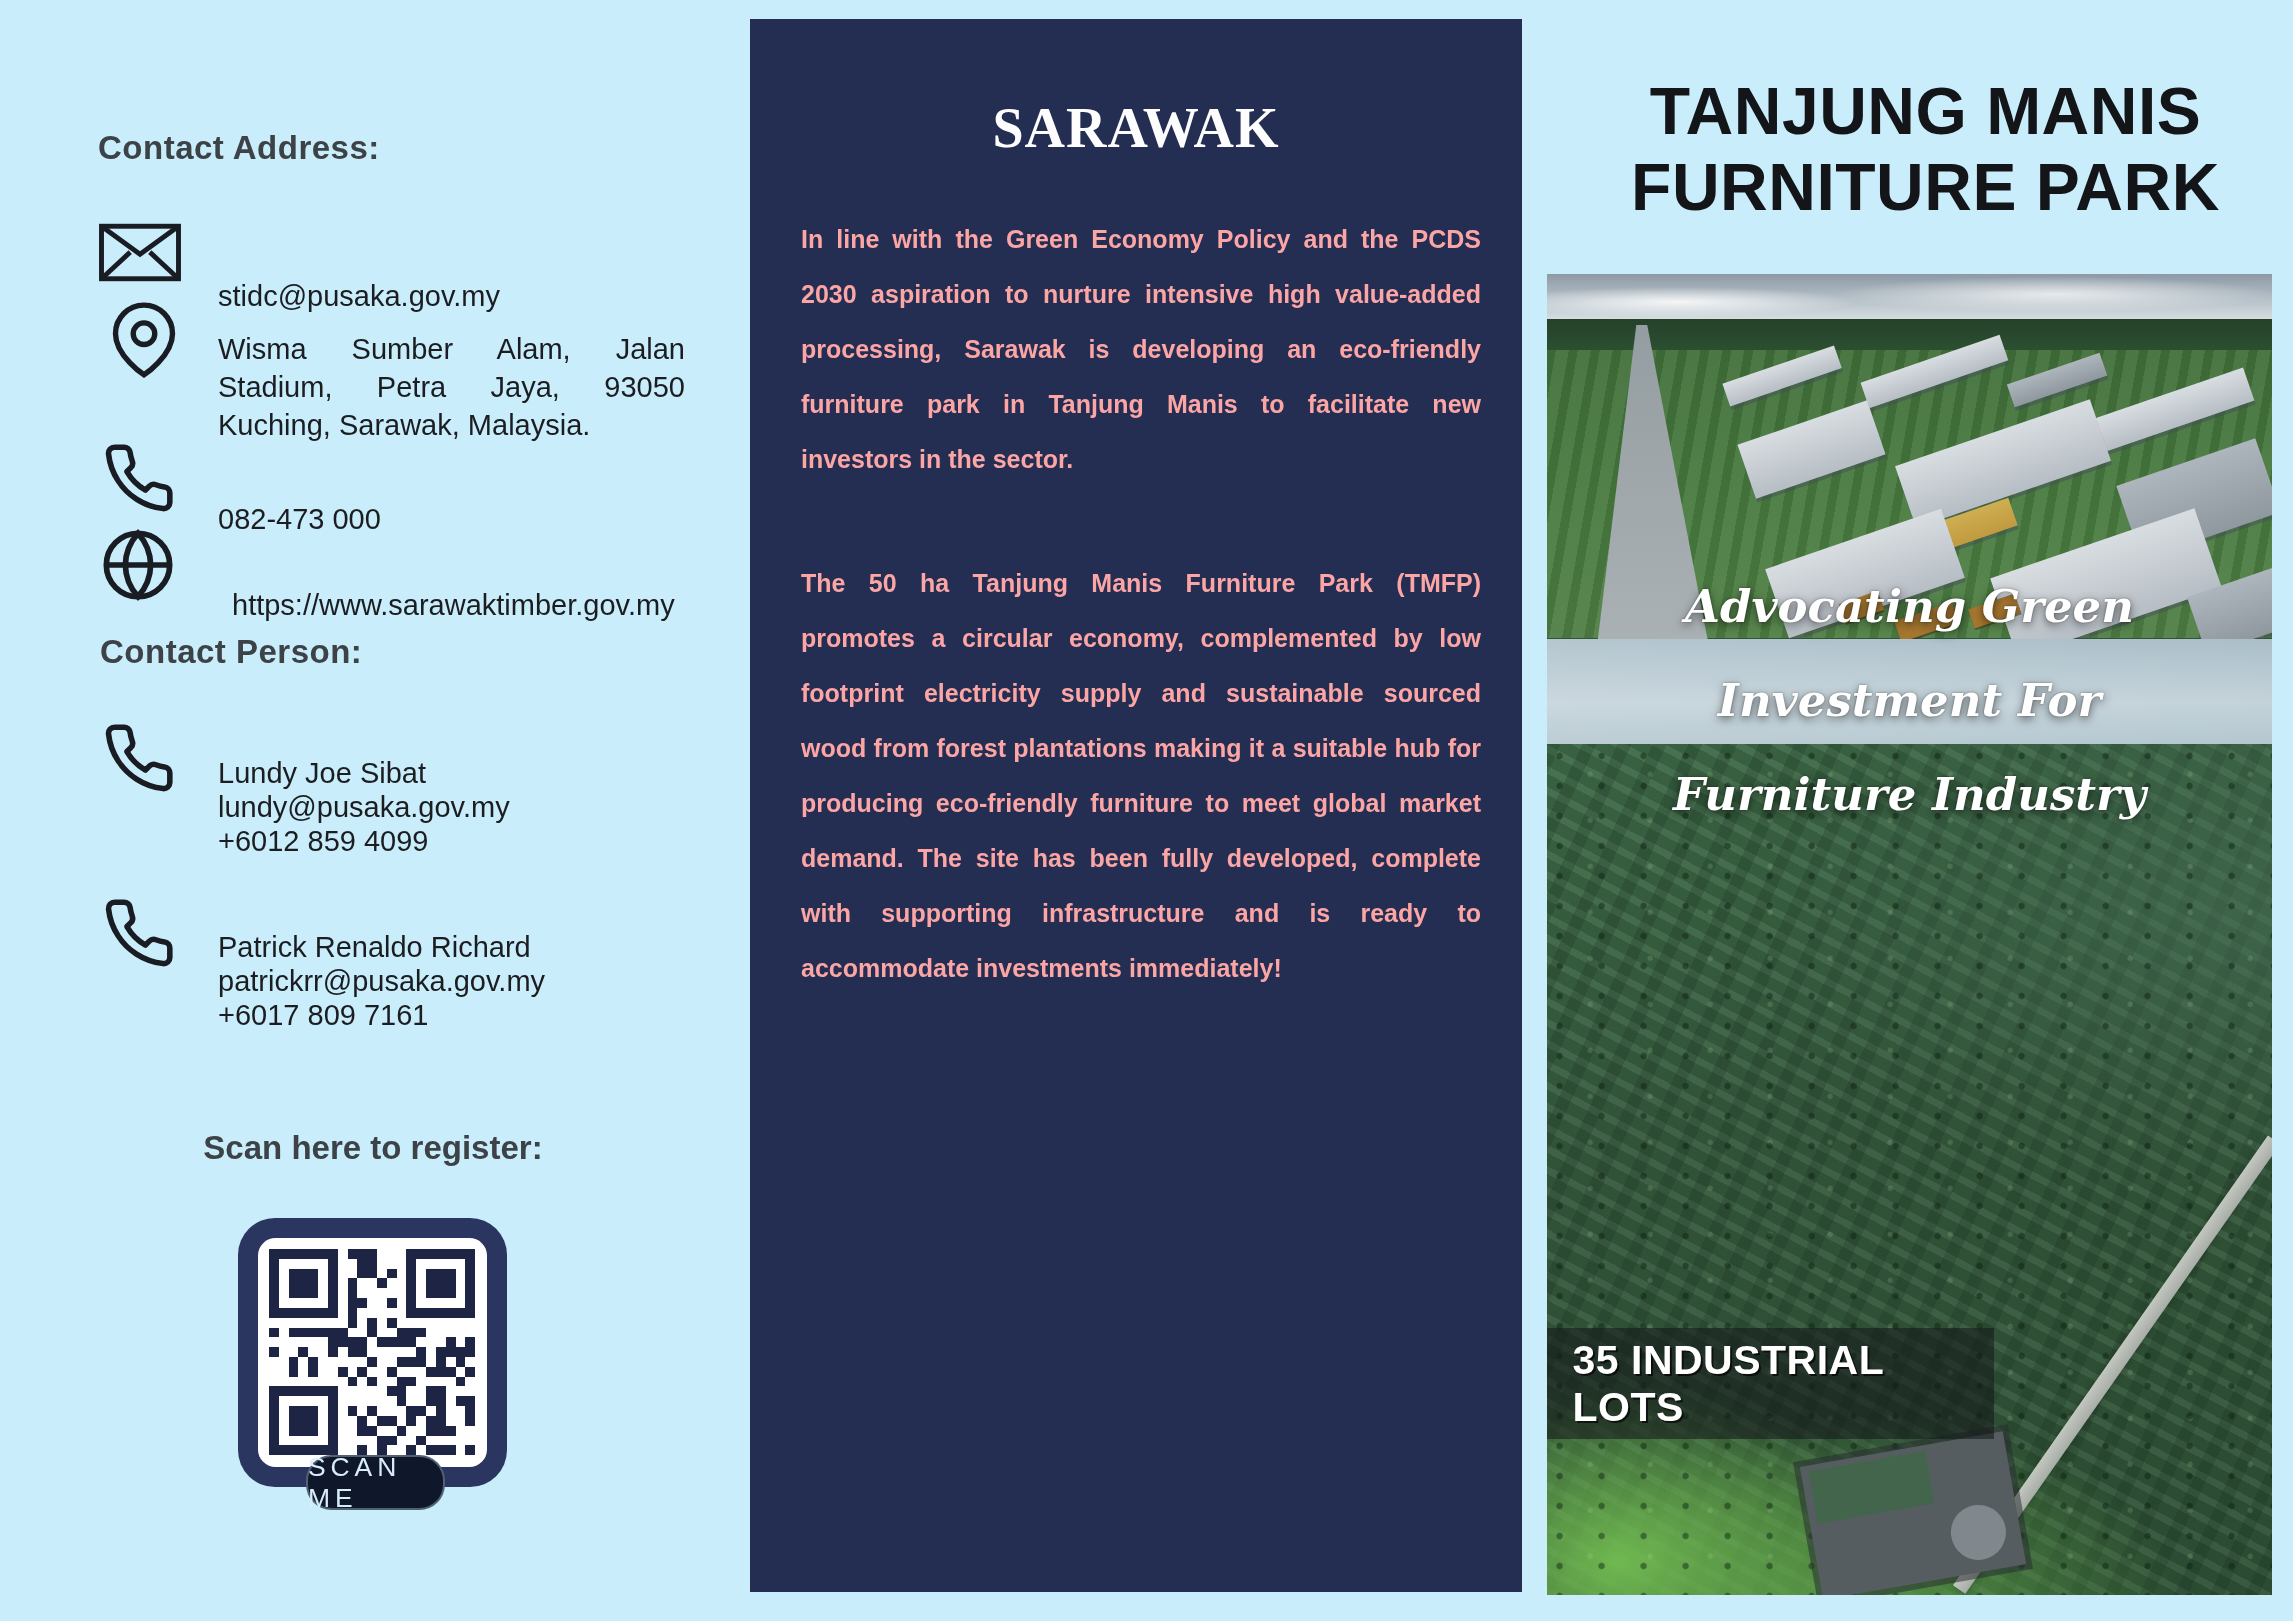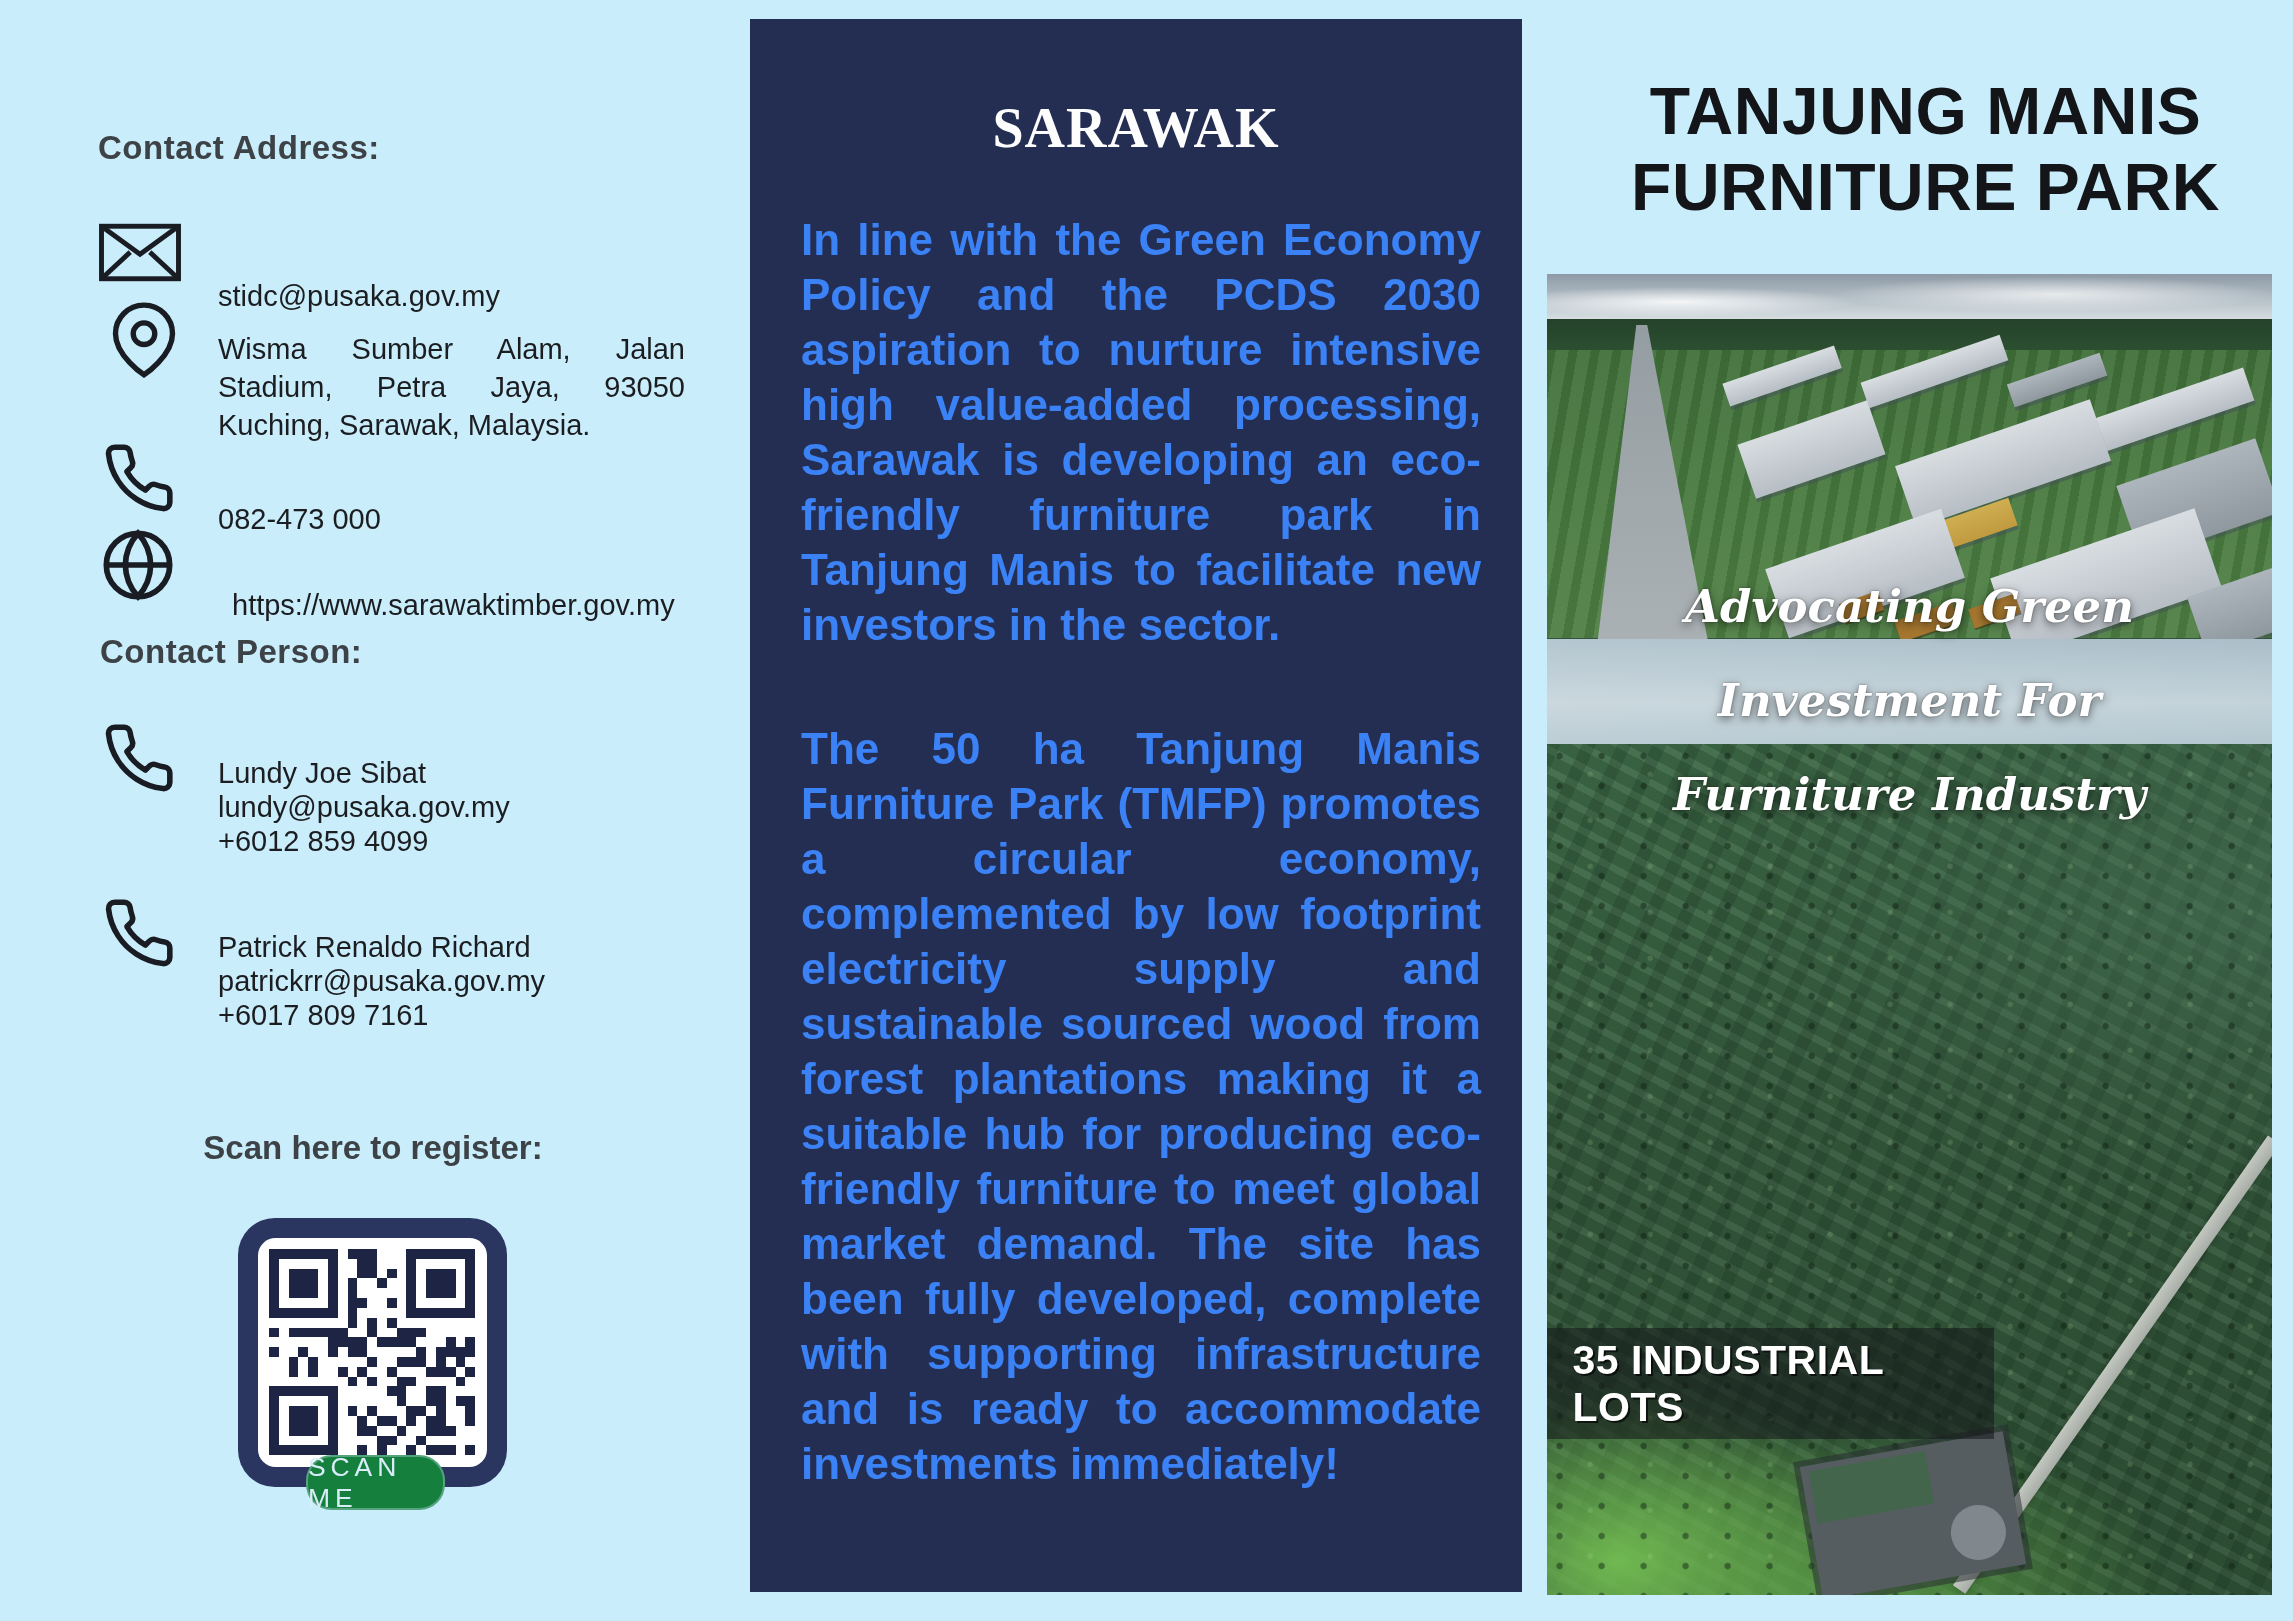--- a/index.html
+++ b/index.html
@@ -28,38 +28,38 @@
     position:absolute;left:238px;top:1218px;width:269px;height:269px;
     background:#2a3560;border-radius:37px;
   }
   .qr-inner{
     position:absolute;left:19.6px;top:19.6px;right:19.6px;bottom:19.6px;
     background:#ffffff;border-radius:17.6px;padding:11.8px;box-sizing:border-box;
   }
   .qr-inner svg{width:100%;height:100%;display:block;}
   .scan-pill{
     position:absolute;left:306px;top:1455px;width:139px;height:55px;
-    background:#15803d;border:2px solid rgba(205,232,248,.35);border-radius:25.5px;
+    background:#0f172a;border:2px solid rgba(205,232,248,.35);border-radius:25.5px;
     display:flex;align-items:center;justify-content:center;box-sizing:border-box;
     color:#d9edf9;font-size:26.5px;font-weight:300;letter-spacing:4.9px;
   }
 
   
   .panel-mid{
     position:absolute;left:750px;top:18.6px;width:772px;height:1573px;
     background:#242e53;box-sizing:border-box;
   }
   .mid-title{
     margin:63px 0 0 0;text-align:center;color:#fdfdfe;
     font-size:56px;font-weight:700;line-height:93px;letter-spacing:1px;font-family:Liberation Serif, serif;
   }
   .mid-title span{display:block;}
   .mid-para{
-    margin:37px 41px 0 51px;color:#3b82f6;
-    font-size:44px;font-weight:700;line-height:55px;text-align:justify;
+    margin:37px 41px 0 51px;color:#fca5a5;
+    font-size:25px;font-weight:700;line-height:55px;text-align:justify;
   }
   .mid-para.second{margin-top:69px;}
 
   
   .right-title{
     position:absolute;left:1547px;top:57px;width:725px;margin:16px;text-align:center;
     font-size:66px;font-weight:700;line-height:76px;color:#131519;letter-spacing:0.5px;
   }
   .right-title span{display:block;}
 

